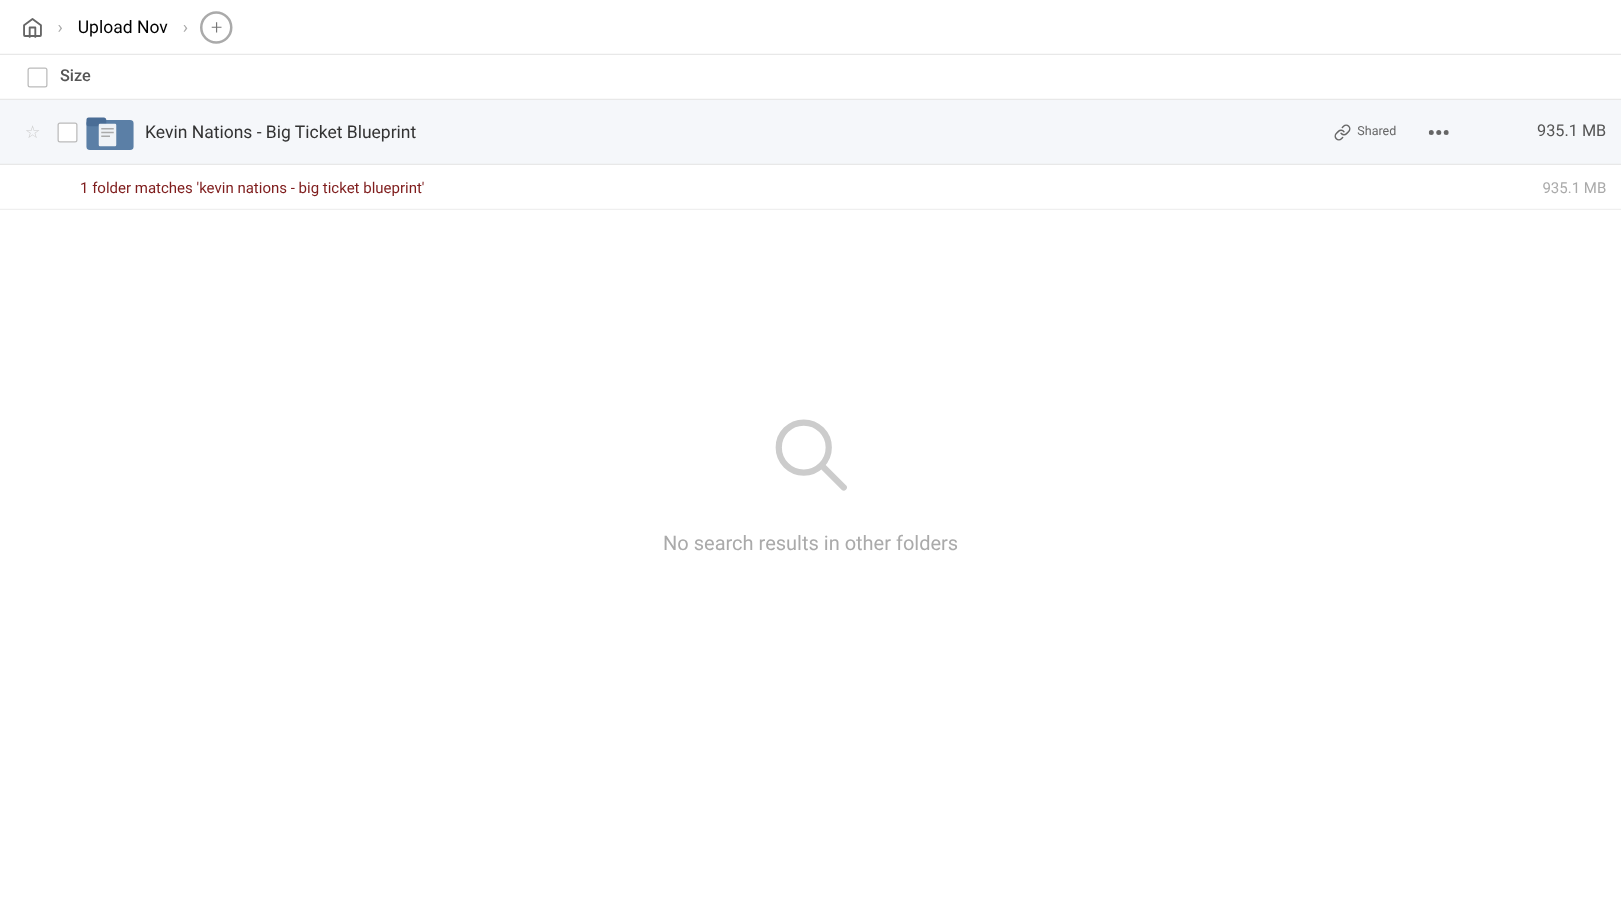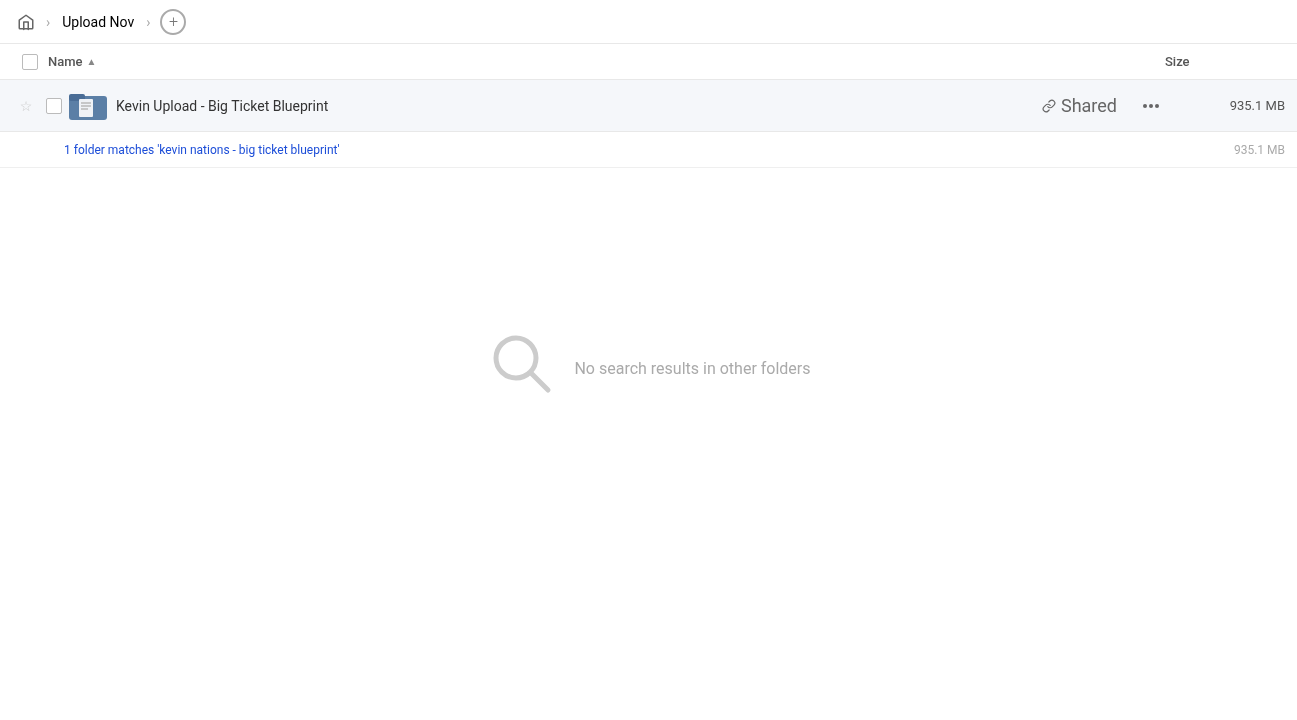--- a/index.html
+++ b/index.html
@@ -146,21 +146,21 @@
       font-size: 14px;
       color: #333;
       font-weight: 400;
     }
 
     .shared-badge {
       display: flex;
       align-items: center;
       gap: 5px;
       color: #666;
-      font-size: 18px;
+      font-size: 10px;
       margin-right: 20px;
       cursor: pointer;
     }
 
     .more-btn {
       width: 28px;
       height: 28px;
       display: flex;
       align-items: center;
       justify-content: center;
@@ -183,34 +183,34 @@
       display: flex;
       align-items: center;
       padding: 0 12px 0 64px;
       height: 36px;
       border-bottom: 1px solid #efefef;
     }
 
     .match-text {
       flex: 1;
       font-size: 12px;
-      color: #1d4ed8;
+      color: #7f1d1d;
     }
 
     .match-size {
       width: 100px;
       text-align: right;
       font-size: 12px;
       color: #aaa;
     }
 
     
     .empty-state {
       display: flex;
-      flex-direction: row;
+      flex-direction: column;
       align-items: center;
       justify-content: center;
       padding-top: 160px;
       gap: 16px;
     }
 
     .search-icon-large {
       color: #ccc;
       font-size: 56px;
       line-height: 1;
@@ -248,45 +248,41 @@
   <span class="breadcrumb-separator">›</span>
   <div class="breadcrumb-item">Upload Nov</div>
   <span class="breadcrumb-separator">›</span>
   <div class="breadcrumb-add">+</div>
 </div>
 
 <div class="column-header">
   <div class="col-checkbox">
     <div class="checkbox-box"></div>
   </div>
-  <div class="col-name">
-    <span>Name</span>
-    <span class="sort-arrow">▲</span>
-  </div>
   <div class="col-size">Size</div>
 </div>
 
 <div class="file-row">
   <div class="row-star">☆</div>
   <div class="row-checkbox">
     <div class="checkbox-box"></div>
   </div>
 
   <div class="folder-icon-wrapper">
     <svg width="38" height="32" viewBox="0 0 38 32">
       <rect x="0" y="6" width="38" height="24" rx="3" ry="3" fill="#5b7fa6"></rect>
       <rect x="0" y="4" width="16" height="7" rx="2" ry="2" fill="#4a6d96"></rect>
 
       <rect x="10" y="9" width="14" height="18" rx="1" ry="1" fill="#fff" opacity="0.9"></rect>
       <line x1="12" y1="13" x2="22" y2="13" stroke="#aaa" stroke-width="1.2"></line>
       <line x1="12" y1="16" x2="22" y2="16" stroke="#aaa" stroke-width="1.2"></line>
       <line x1="12" y1="19" x2="19" y2="19" stroke="#aaa" stroke-width="1.2"></line>
     </svg>
   </div>
-  <div class="file-name">Kevin Upload - Big Ticket Blueprint</div>
+  <div class="file-name">Kevin Nations - Big Ticket Blueprint</div>
 
   <div class="shared-badge">
     <svg width="14" height="14" viewBox="0 0 24 24" fill="none" stroke="#666" stroke-width="2" stroke-linecap="round" stroke-linejoin="round">
       <path d="M10 13a5 5 0 0 0 7.54.54l3-3a5 5 0 0 0-7.07-7.07l-1.72 1.71"></path>
       <path d="M14 11a5 5 0 0 0-7.54-.54l-3 3a5 5 0 0 0 7.07 7.07l1.71-1.71"></path>
     </svg>
     <span>Shared</span>
   </div>
 
   <div class="more-btn">

